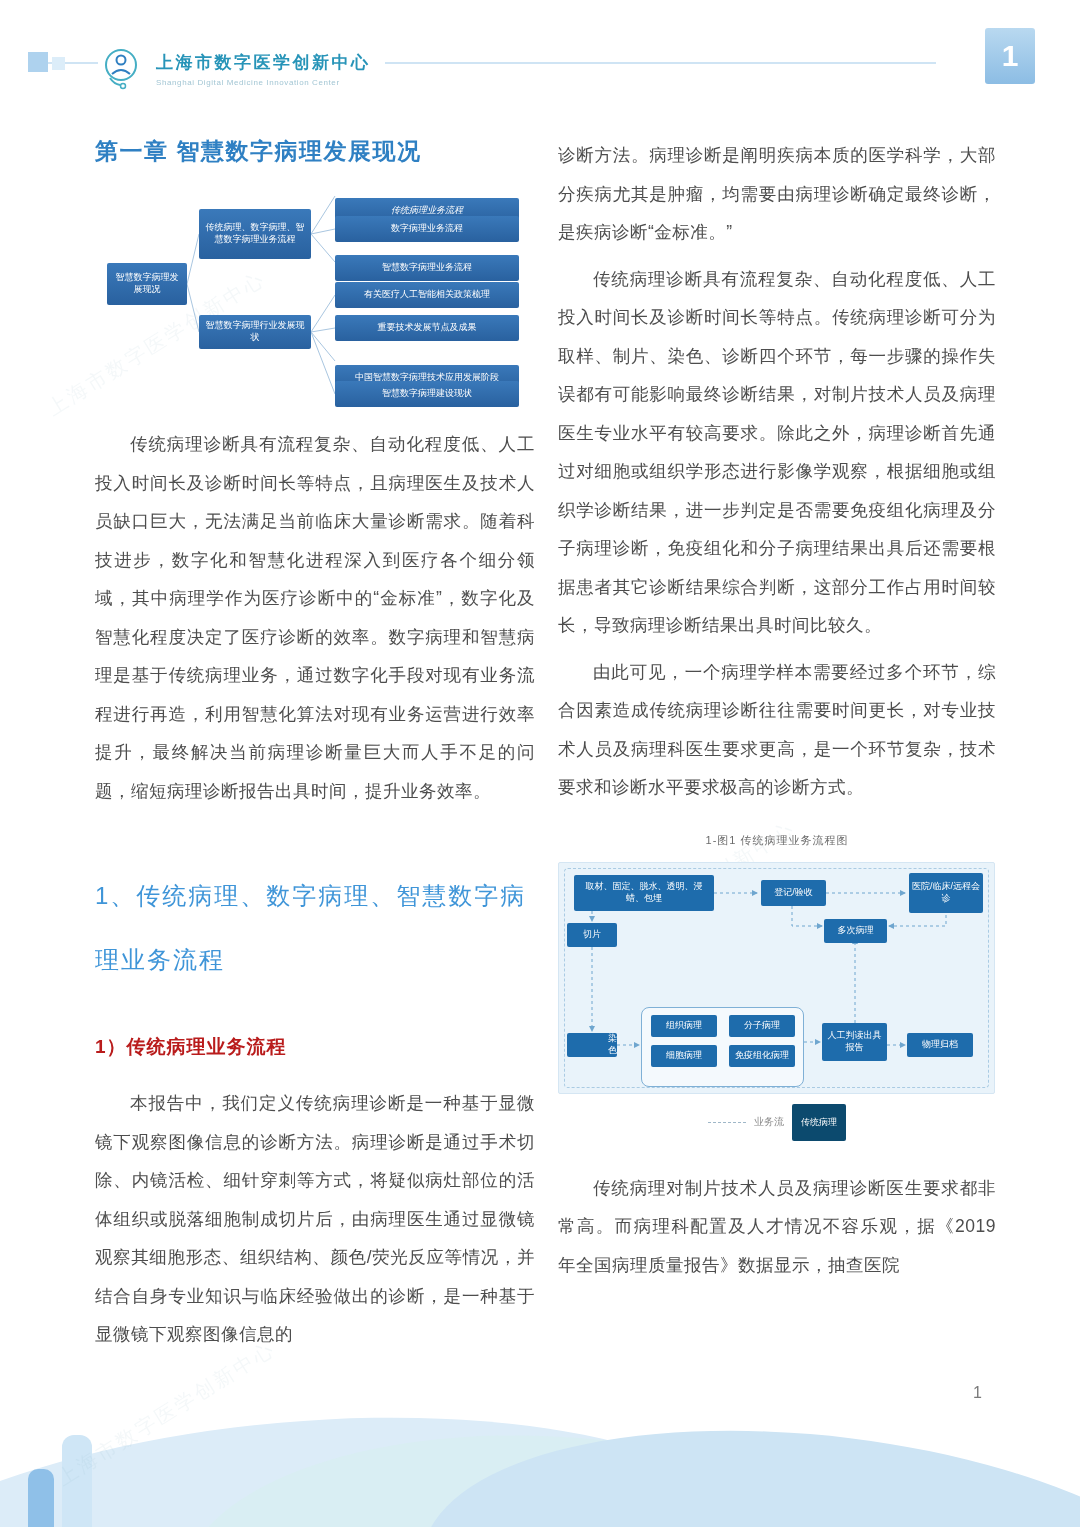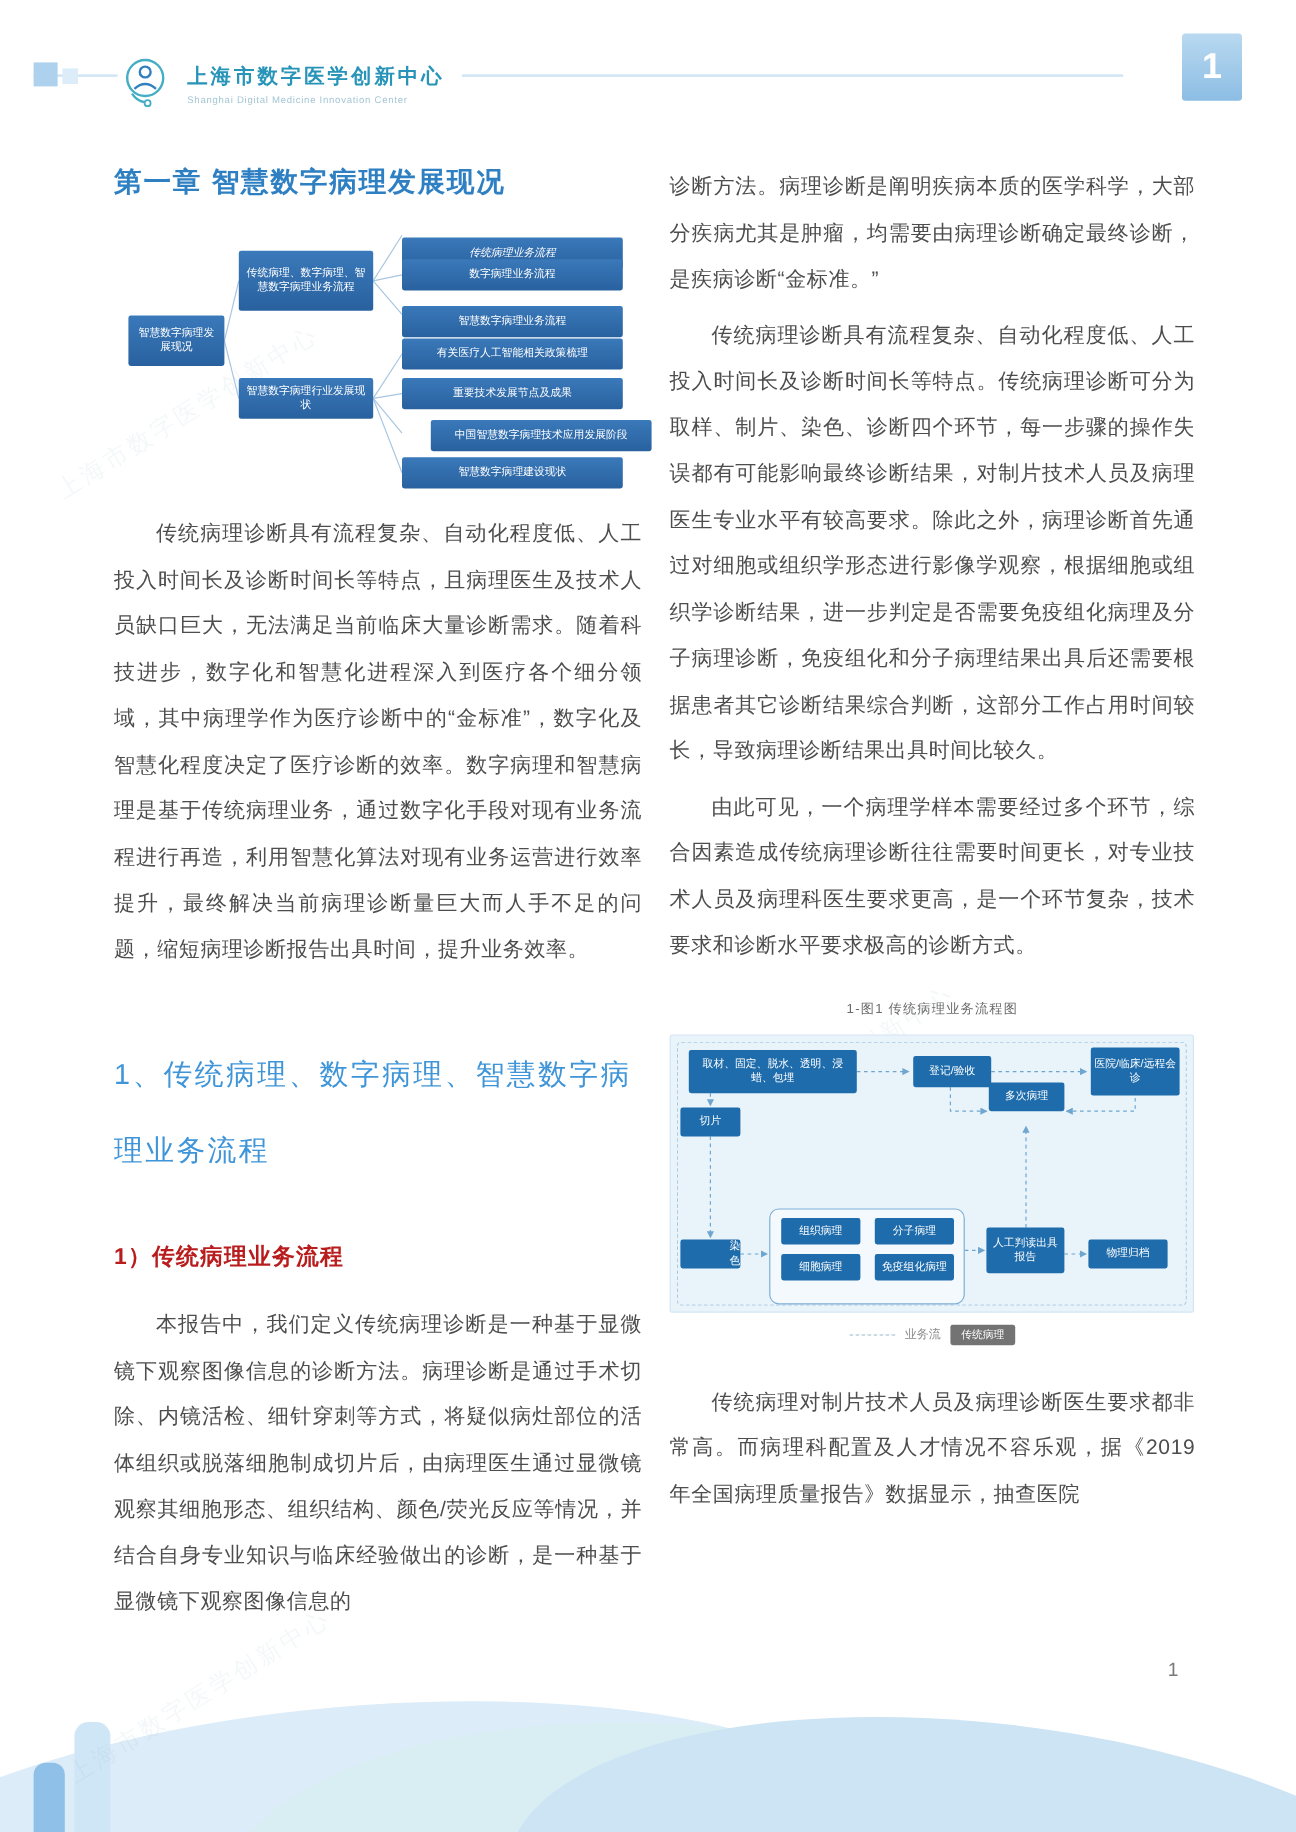--- a/index.html
+++ b/index.html
@@ -78,21 +78,21 @@
   .fc-node {
     position: absolute; background: #1e6cac; color: #ffffff; font-size: 9px;
     line-height: 1.3; text-align: center; display: flex; align-items: center;
     justify-content: center; padding: 1px 3px; border-radius: 2px;
   }
   .fc-group { position: absolute; left: 82px; top: 144px; width: 163px; height: 80px;
               border: 1px solid #7fb0d6; background: rgba(255,255,255,0.5); border-radius: 8px; }
   .legend-row { margin-top: 10px; display: flex; justify-content: center;
                 align-items: center; gap: 8px; font-size: 10px; color: #8a8a8a; }
   .legend-dash { width: 38px; height: 0; border-top: 1.5px dashed #9fb7c8; }
-  .legend-chip { background: #737373; color: #fff; padding: 2px 9px; font-size: 9px; border-radius: 2px; }
+  .legend-chip { background: #0c4a6e; color: #fff; padding: 12px 9px; font-size: 9px; border-radius: 2px; }
   
   .page-num { position: absolute; right: 98px; top: 1384px; font-size: 16px; color: #7a7a7a; }
 </style>
 </head>
 <body>
 
 <div class="page">
 
   <div class="decor swoosh1"></div>
   <div class="decor swoosh2"></div>
@@ -145,21 +145,21 @@
         </g>
       </svg>
       <div class="mm-box mm-root">智慧数字病理发展现况</div>
       <div class="mm-box mm-b1">传统病理、数字病理、智慧数字病理业务流程</div>
       <div class="mm-box mm-b2">智慧数字病理行业发展现状</div>
       <div class="mm-box mm-leaf" style="top:15px;font-style:italic;">传统病理业务流程</div>
       <div class="mm-box mm-leaf" style="top:33px;">数字病理业务流程</div>
       <div class="mm-box mm-leaf" style="top:72px;text-align:center;">智慧数字病理业务流程</div>
       <div class="mm-box mm-leaf" style="top:99px;">有关医疗人工智能相关政策梳理</div>
       <div class="mm-box mm-leaf" style="top:132px;">重要技术发展节点及成果</div>
-      <div class="mm-box mm-leaf" style="top:167px;margin-left:24px;">中国智慧数字病理技术应用发展阶段</div>
+      <div class="mm-box mm-leaf" style="top:182px;">中国智慧数字病理技术应用发展阶段</div>
       <div class="mm-box mm-leaf" style="top:198px;">智慧数字病理建设现状</div>
     </div>
 
     <p class="body-para" style="margin-top:16px;">传统病理诊断具有流程复杂、自动化程度低、人工投入时间长及诊断时间长等特点，且病理医生及技术人员缺口巨大，无法满足当前临床大量诊断需求。随着科技进步，数字化和智慧化进程深入到医疗各个细分领域，其中病理学作为医疗诊断中的“金标准”，数字化及智慧化程度决定了医疗诊断的效率。数字病理和智慧病理是基于传统病理业务，通过数字化手段对现有业务流程进行再造，利用智慧化算法对现有业务运营进行效率提升，最终解决当前病理诊断量巨大而人手不足的问题，缩短病理诊断报告出具时间，提升业务效率。</p>
 
     <div class="section-title">1、传统病理、数字病理、智慧数字病理业务流程</div>
 
     <div class="subsection-title">1）传统病理业务流程</div>
 
     <p class="body-para" style="margin-top:24px;">本报告中，我们定义传统病理诊断是一种基于显微镜下观察图像信息的诊断方法。病理诊断是通过手术切除、内镜活检、细针穿刺等方式，将疑似病灶部位的活体组织或脱落细胞制成切片后，由病理医生通过显微镜观察其细胞形态、组织结构、颜色/荧光反应等情况，并结合自身专业知识与临床经验做出的诊断，是一种基于显微镜下观察图像信息的</p>
@@ -193,21 +193,21 @@
           <path d="M328 182 L346 182" marker-end="url(#arr)"></path>
           <path d="M296 160 L296 76" marker-end="url(#arr)"></path>
         </g>
       </svg>
 
       <div class="fc-group"></div>
 
       <div class="fc-node" style="left:15px;  top:12px;  width:140px; height:36px;">取材、固定、脱水、透明、浸蜡、包埋</div>
       <div class="fc-node" style="left:202px; top:17px;  width:65px;  height:26px;">登记/验收</div>
       <div class="fc-node" style="left:350px; top:10px;  width:74px;  height:40px;">医院/临床/远程会诊</div>
-      <div class="fc-node" style="left:265px; top:39px;  width:63px;  height:24px;">多次病理</div>
+      <div class="fc-node" style="left:265px; top:56px;  width:63px;  height:24px;">多次病理</div>
       <div class="fc-node" style="left:8px;   top:60px;  width:50px;  height:24px;">切片</div>
       <div class="fc-node" style="left:8px;   top:170px; width:50px;  height:24px;padding-left:44px;">染色</div>
       <div class="fc-node" style="left:92px;  top:152px; width:66px;  height:22px;">组织病理</div>
       <div class="fc-node" style="left:170px; top:152px; width:66px;  height:22px;">分子病理</div>
       <div class="fc-node" style="left:92px;  top:182px; width:66px;  height:22px;">细胞病理</div>
       <div class="fc-node" style="left:170px; top:182px; width:66px;  height:22px;">免疫组化病理</div>
       <div class="fc-node" style="left:263px; top:160px; width:65px;  height:38px;">人工判读出具报告</div>
       <div class="fc-node" style="left:348px; top:170px; width:66px;  height:24px;">物理归档</div>
     </div>
 

